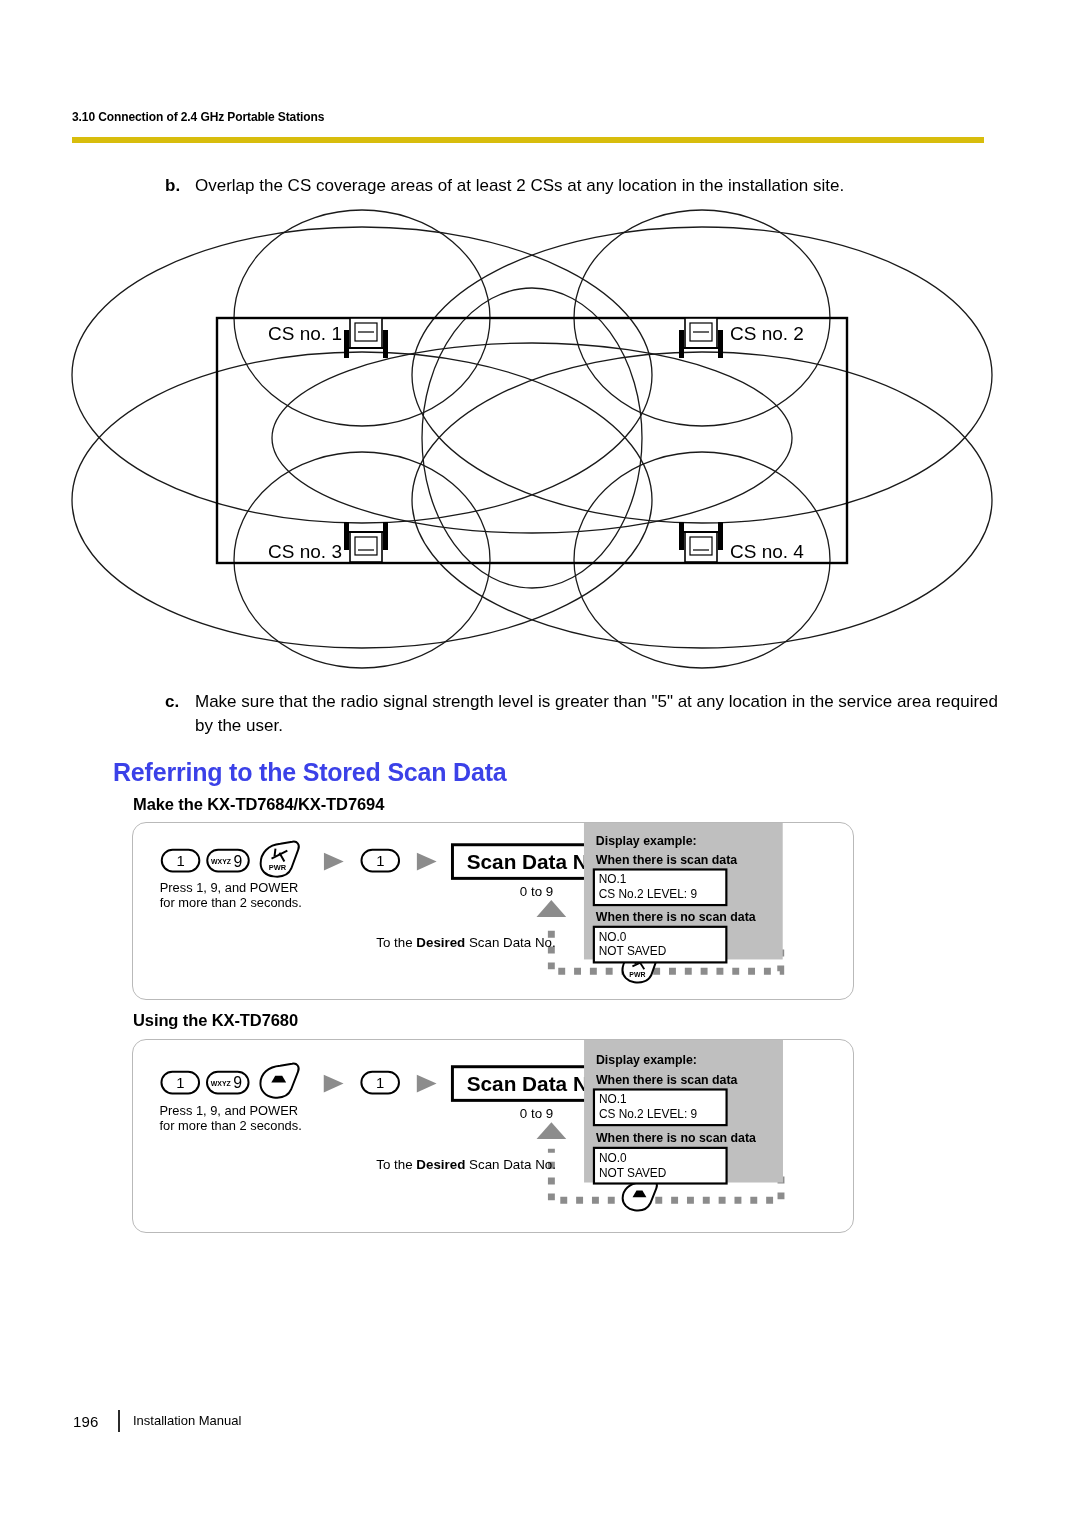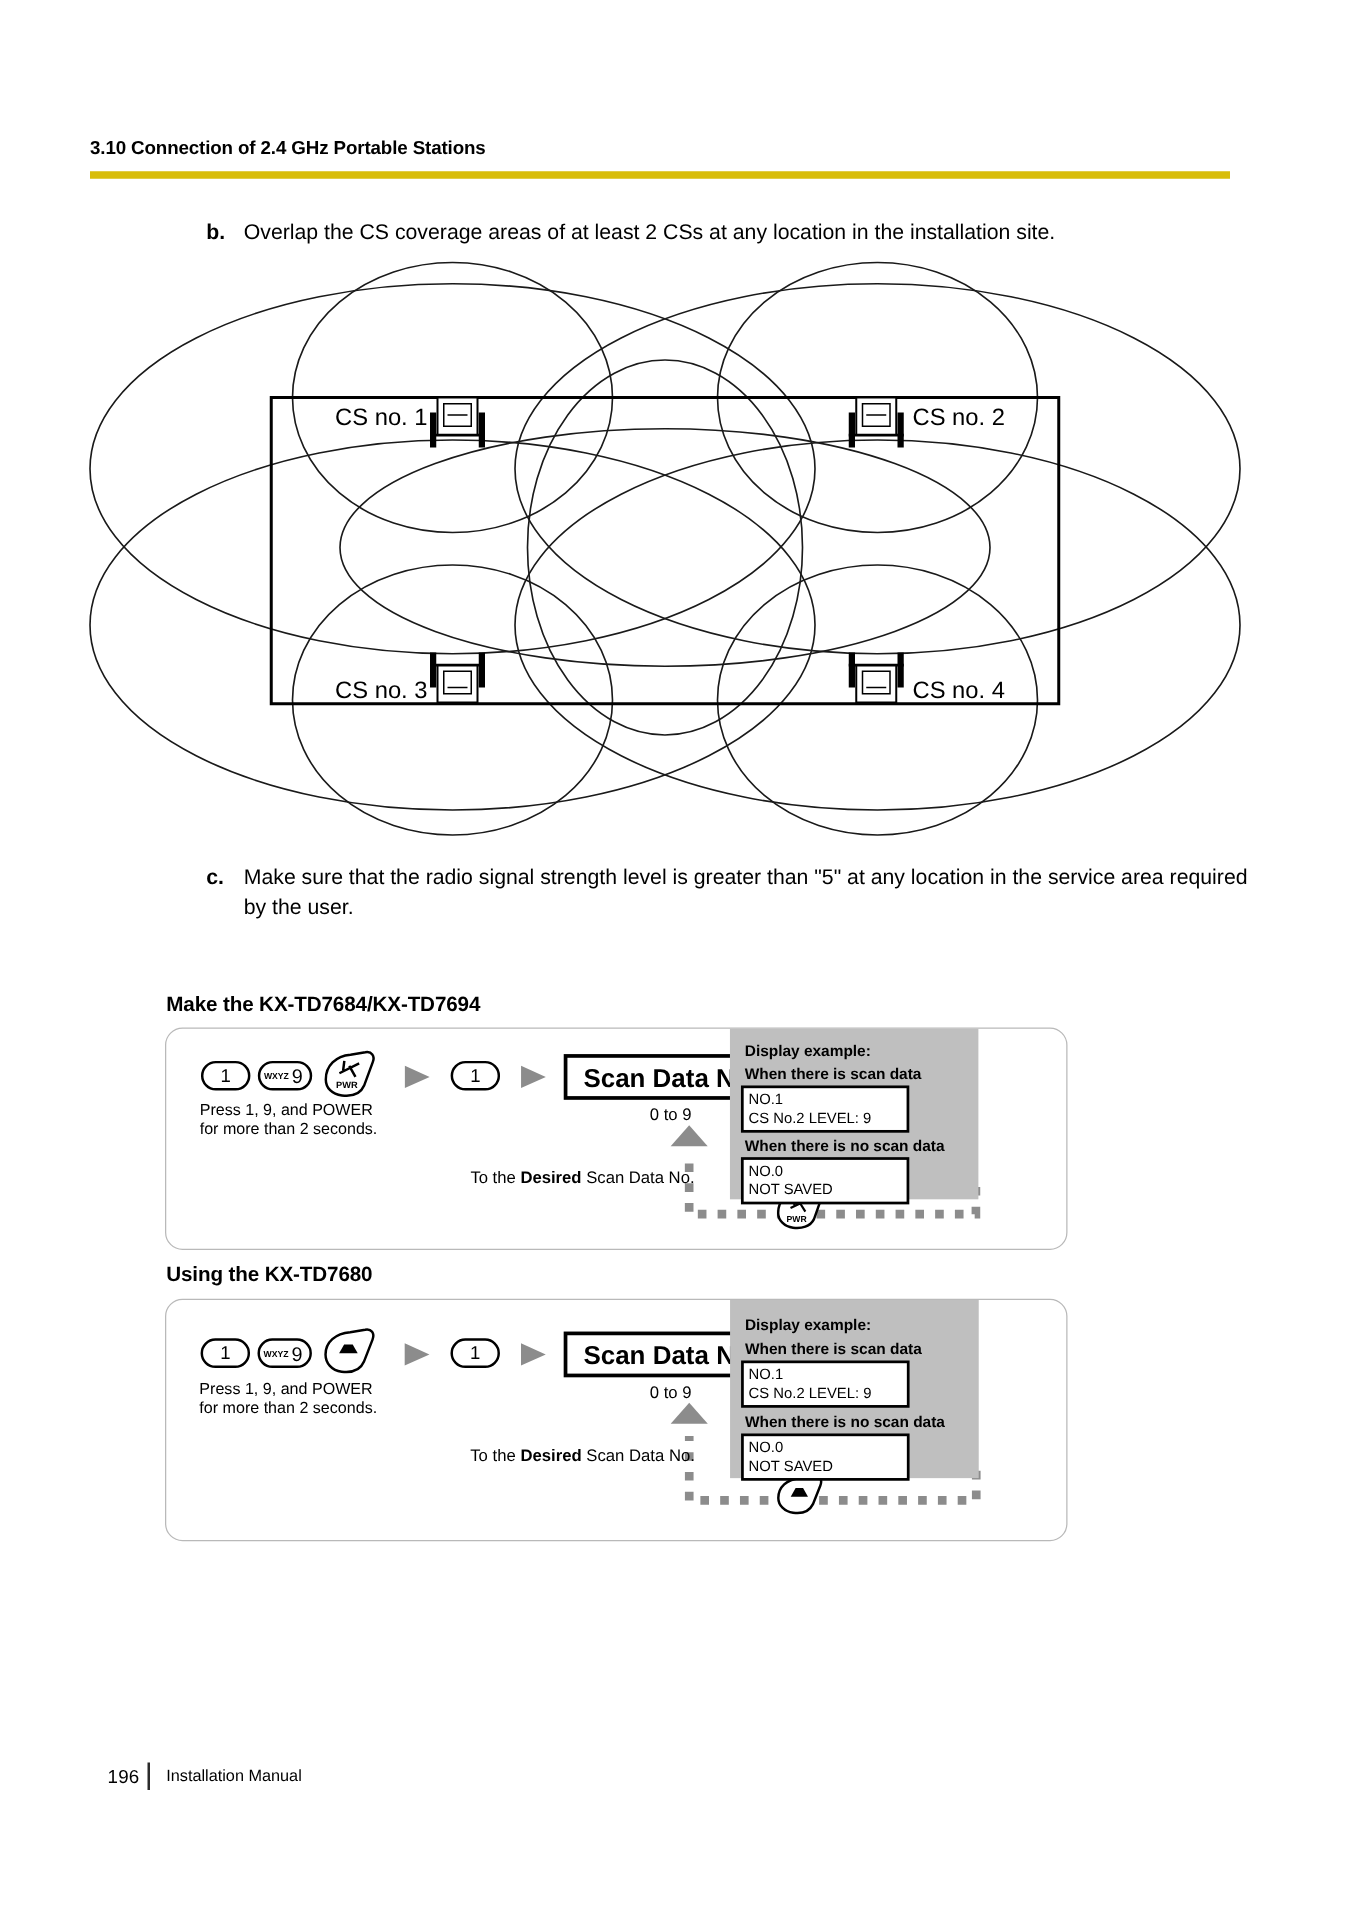--- a/index.html
+++ b/index.html
@@ -13,21 +13,21 @@
     position: relative;
     overflow: hidden;
   }
 
   .page { position: absolute; inset: 0; }
 
   
   .hdr-title {
     position: absolute;
     left: 72px; top: 110px;
-    font-size: 15px;
+    font-size: 12px;
     font-weight: bold;
     letter-spacing: -0.1px;
   }
   .hdr-rule {
     position: absolute;
     left: 72px; top: 137px;
     width: 912px; height: 6px;
     background: #d8bd0c;
   }
 
@@ -65,21 +65,21 @@
     border-radius: 14px;
     background: #fff;
   }
   #proc-1 { left: 132px; top: 822px; width: 722px; height: 178px; }
   #proc-2 { left: 132px; top: 1039px; width: 722px; height: 194px; }
 
   .proc-svg { position: absolute; left: 0; top: 0; width: 100%; height: 100%; }
 
   
   .footer-num {
-    position: absolute; left: 86px; top: 1413px;
+    position: absolute; left: 73px; top: 1413px;
     font-size: 15px; letter-spacing: 0.2px;
   }
   .footer-bar {
     position: absolute; left: 118px; top: 1410px;
     width: 2px; height: 22px; background: #2b2b2b;
   }
   .footer-txt {
     position: absolute; left: 133px; top: 1413px;
     font-size: 13px;
   }
@@ -155,20 +155,21 @@
     <text x="668" y="140" font-size="19" fill="#000">CS no. 2</text>
     <text x="280" y="358" text-anchor="end" font-size="19" fill="#000">CS no. 3</text>
     <text x="668" y="358" font-size="19" fill="#000">CS no. 4</text>
   </svg>
 
   <div class="para" id="para-c">
     <span class="lbl">c.</span>
     <span class="txt">Make sure that the radio signal strength level is greater than "5" at any location in the service area required by the user.</span>
   </div>
 
+  <div class="h-blue">Referring to the Stored Scan Data</div>
   <div class="h-sub" id="sub-1">Make the KX-TD7684/KX-TD7694</div>
   <div class="h-sub" id="sub-2">Using the KX-TD7680</div>
 
   <div class="proc" id="proc-1">
     <svg class="proc-svg" viewBox="0 0 722 178">
 
       <g>
         <rect x="26" y="27" width="38" height="22" rx="11" fill="#fff" stroke="#000" stroke-width="2"></rect>
         <text x="45" y="43" text-anchor="middle" font-size="15">1</text>
       </g>

